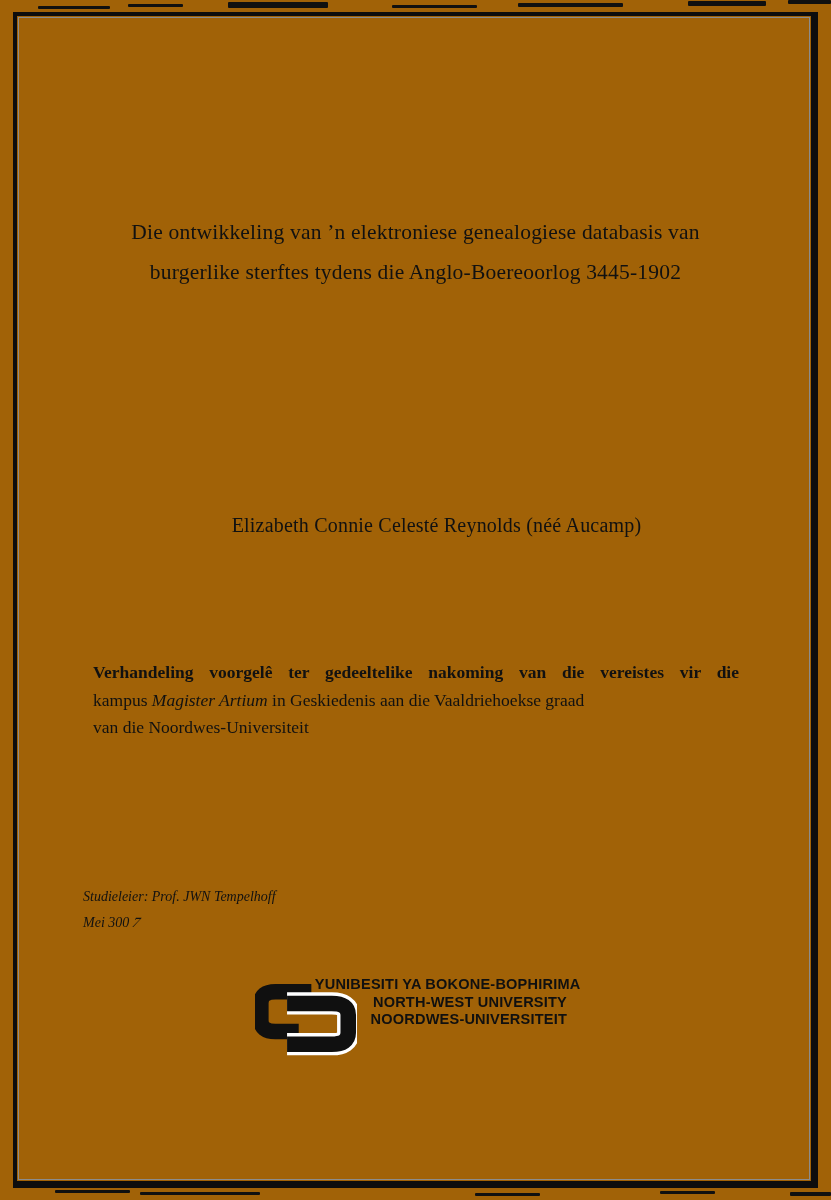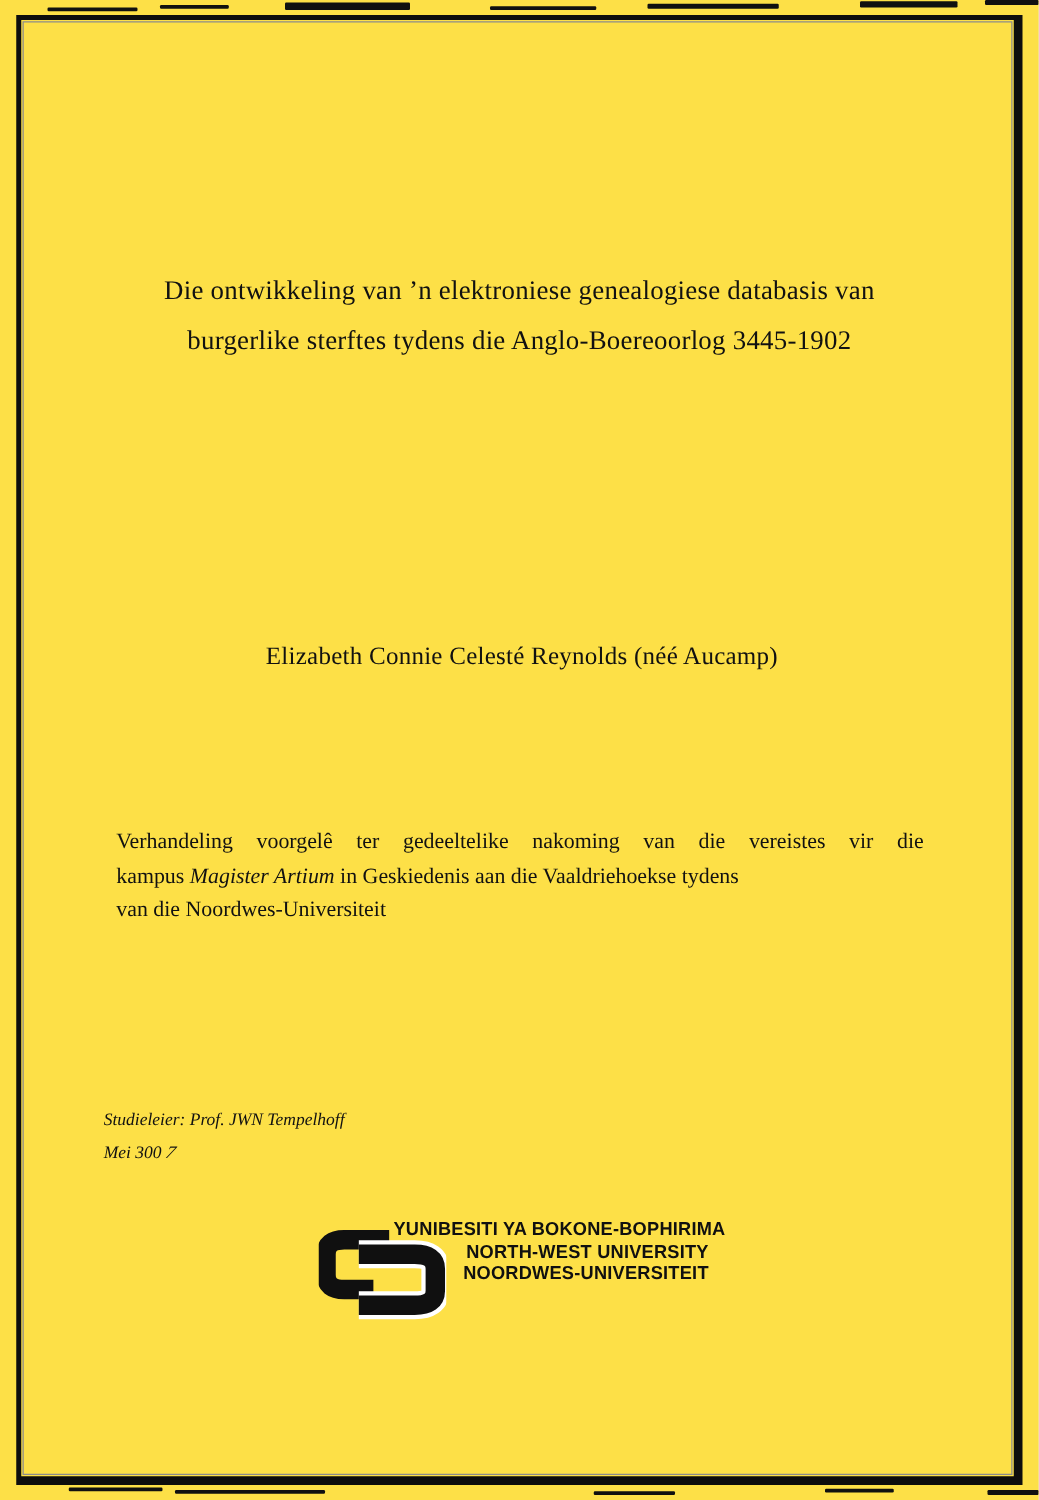--- a/index.html
+++ b/index.html
@@ -1,20 +1,20 @@
 <!DOCTYPE html>
 <html><head>
 <meta charset="utf-8">
 <style>
   html, body { margin: 0; padding: 0; background: #e8e8e8; }
   .page {
     position: relative;
     width: 831px;
     height: 1200px;
-    background: #fde047;
+    background: #a16207;
     overflow: hidden;
     font-family: "Liberation Serif", serif;
     color: #111111;
     margin: 0 auto;
   }
   
   .frame {
     position: absolute;
     left: 13px; top: 12px;
     width: 805px; height: 1176px;
@@ -43,36 +43,37 @@
   }
   .byline {
     position: absolute;
     left: 45px; top: 430px;
     width: 751px;
     text-align: center;
     font-size: 18px;
   }
   .author {
     position: absolute;
-    left: 42px; top: 514px;
+    left: 61px; top: 514px;
     width: 751px;
     text-align: center;
     font-size: 20px;
     letter-spacing: 0.2px;
   }
   .statement {
     position: absolute;
     left: 93px; top: 659px;
     width: 646px;
     font-size: 17.5px;
     line-height: 27.5px;
   }
   .statement .justified {
     text-align: justify;
     text-align-last: justify;
+    font-weight: bold;
   }
   .statement .italic { font-style: italic; }
   .supervisor-block {
     position: absolute;
     left: 83px; top: 884px;
     font-size: 14px;
     line-height: 26px;
     font-style: italic;
   }
   .skew7 { display: inline-block; transform: skewX(-16deg); transform-origin: bottom left; }
@@ -121,21 +122,21 @@
   <div class="title-block">
     <div>Die ontwikkeling van ’n elektroniese genealogiese databasis van</div>
     <div>burgerlike sterftes tydens die Anglo-Boereoorlog 3445-1902</div>
   </div>
 
 
   <div class="author">Elizabeth Connie Celesté Reynolds (néé Aucamp)</div>
 
   <div class="statement">
     <div class="justified">Verhandeling voorgelê ter gedeeltelike nakoming van die vereistes vir die</div>
-    <div><span>kampus </span><span class="italic">Magister Artium</span><span> in Geskiedenis aan die Vaaldriehoekse tydens</span></div>
+    <div><span>kampus </span><span class="italic">Magister Artium</span><span> in Geskiedenis aan die Vaaldriehoekse graad</span></div>
     <div>van die Noordwes-Universiteit</div>
   </div>
 
   <div class="supervisor-block">
     <div>Studieleier: Prof. JWN Tempelhoff</div>
     <div><span>Mei 300</span><span class="skew7">7</span></div>
   </div>
 
   <div class="logo">
     <svg class="logo-mark" width="102" height="82" viewBox="0 0 105 84" xmlns="http://www.w3.org/2000/svg">

